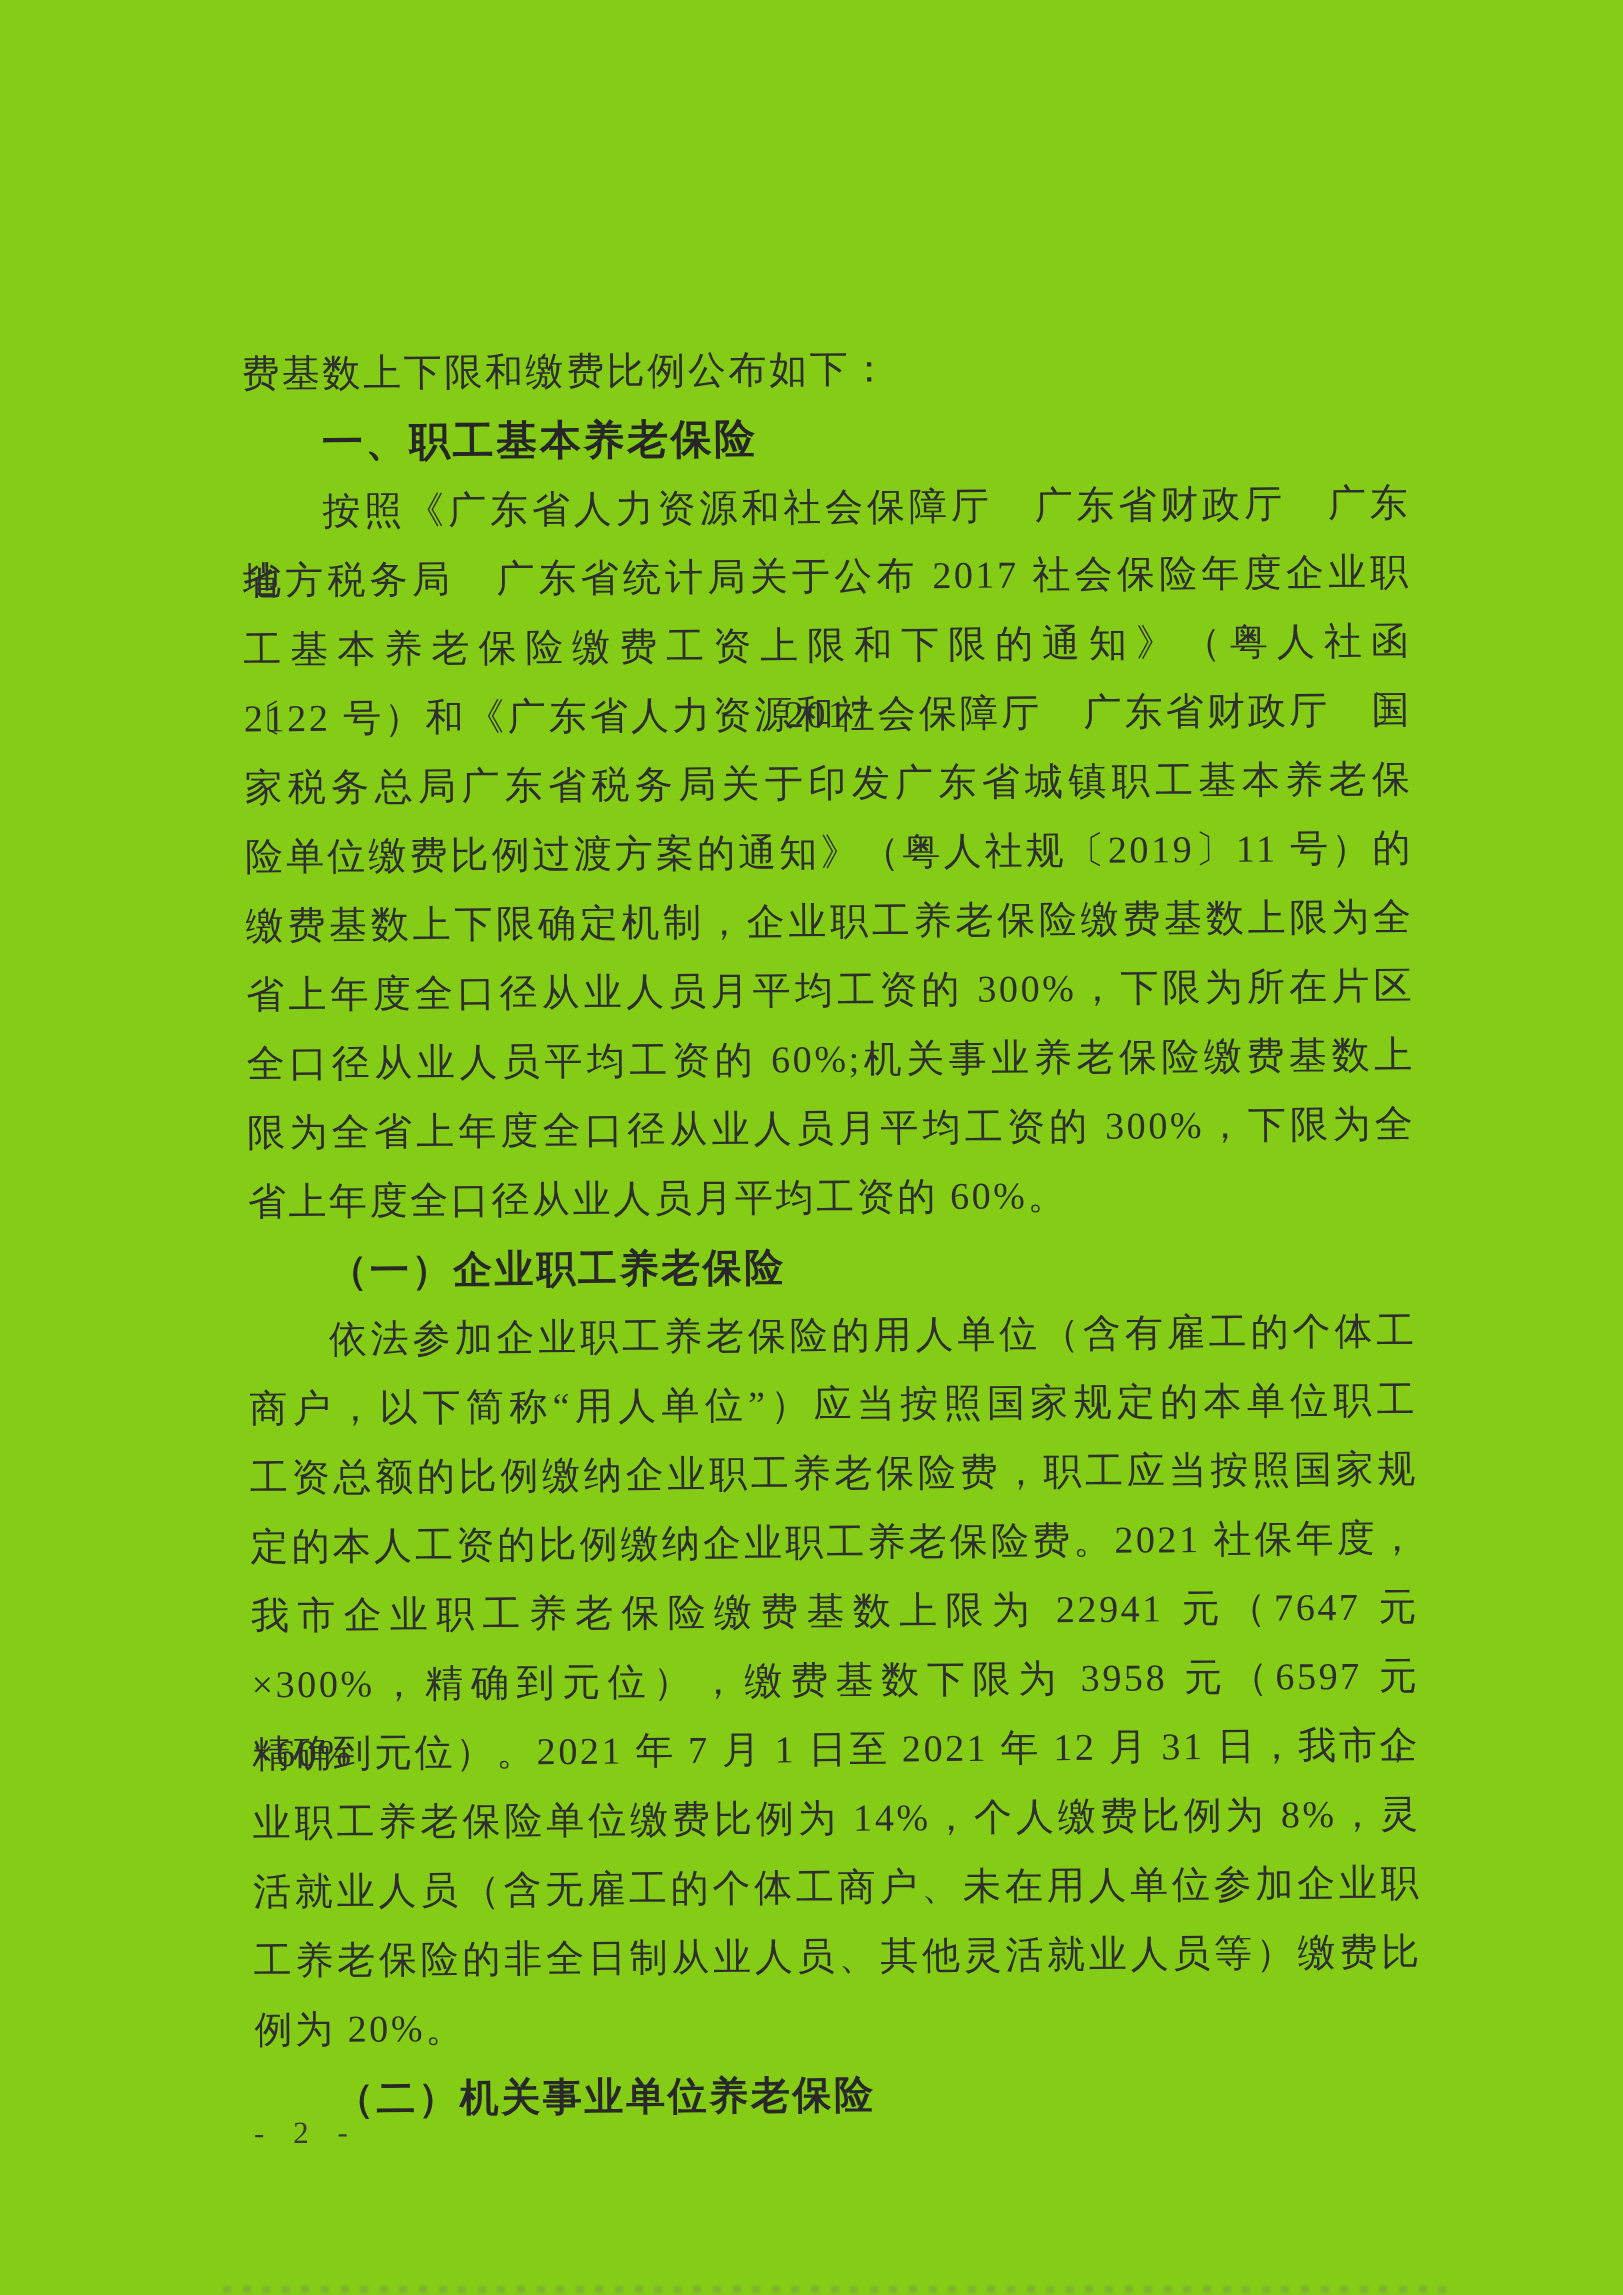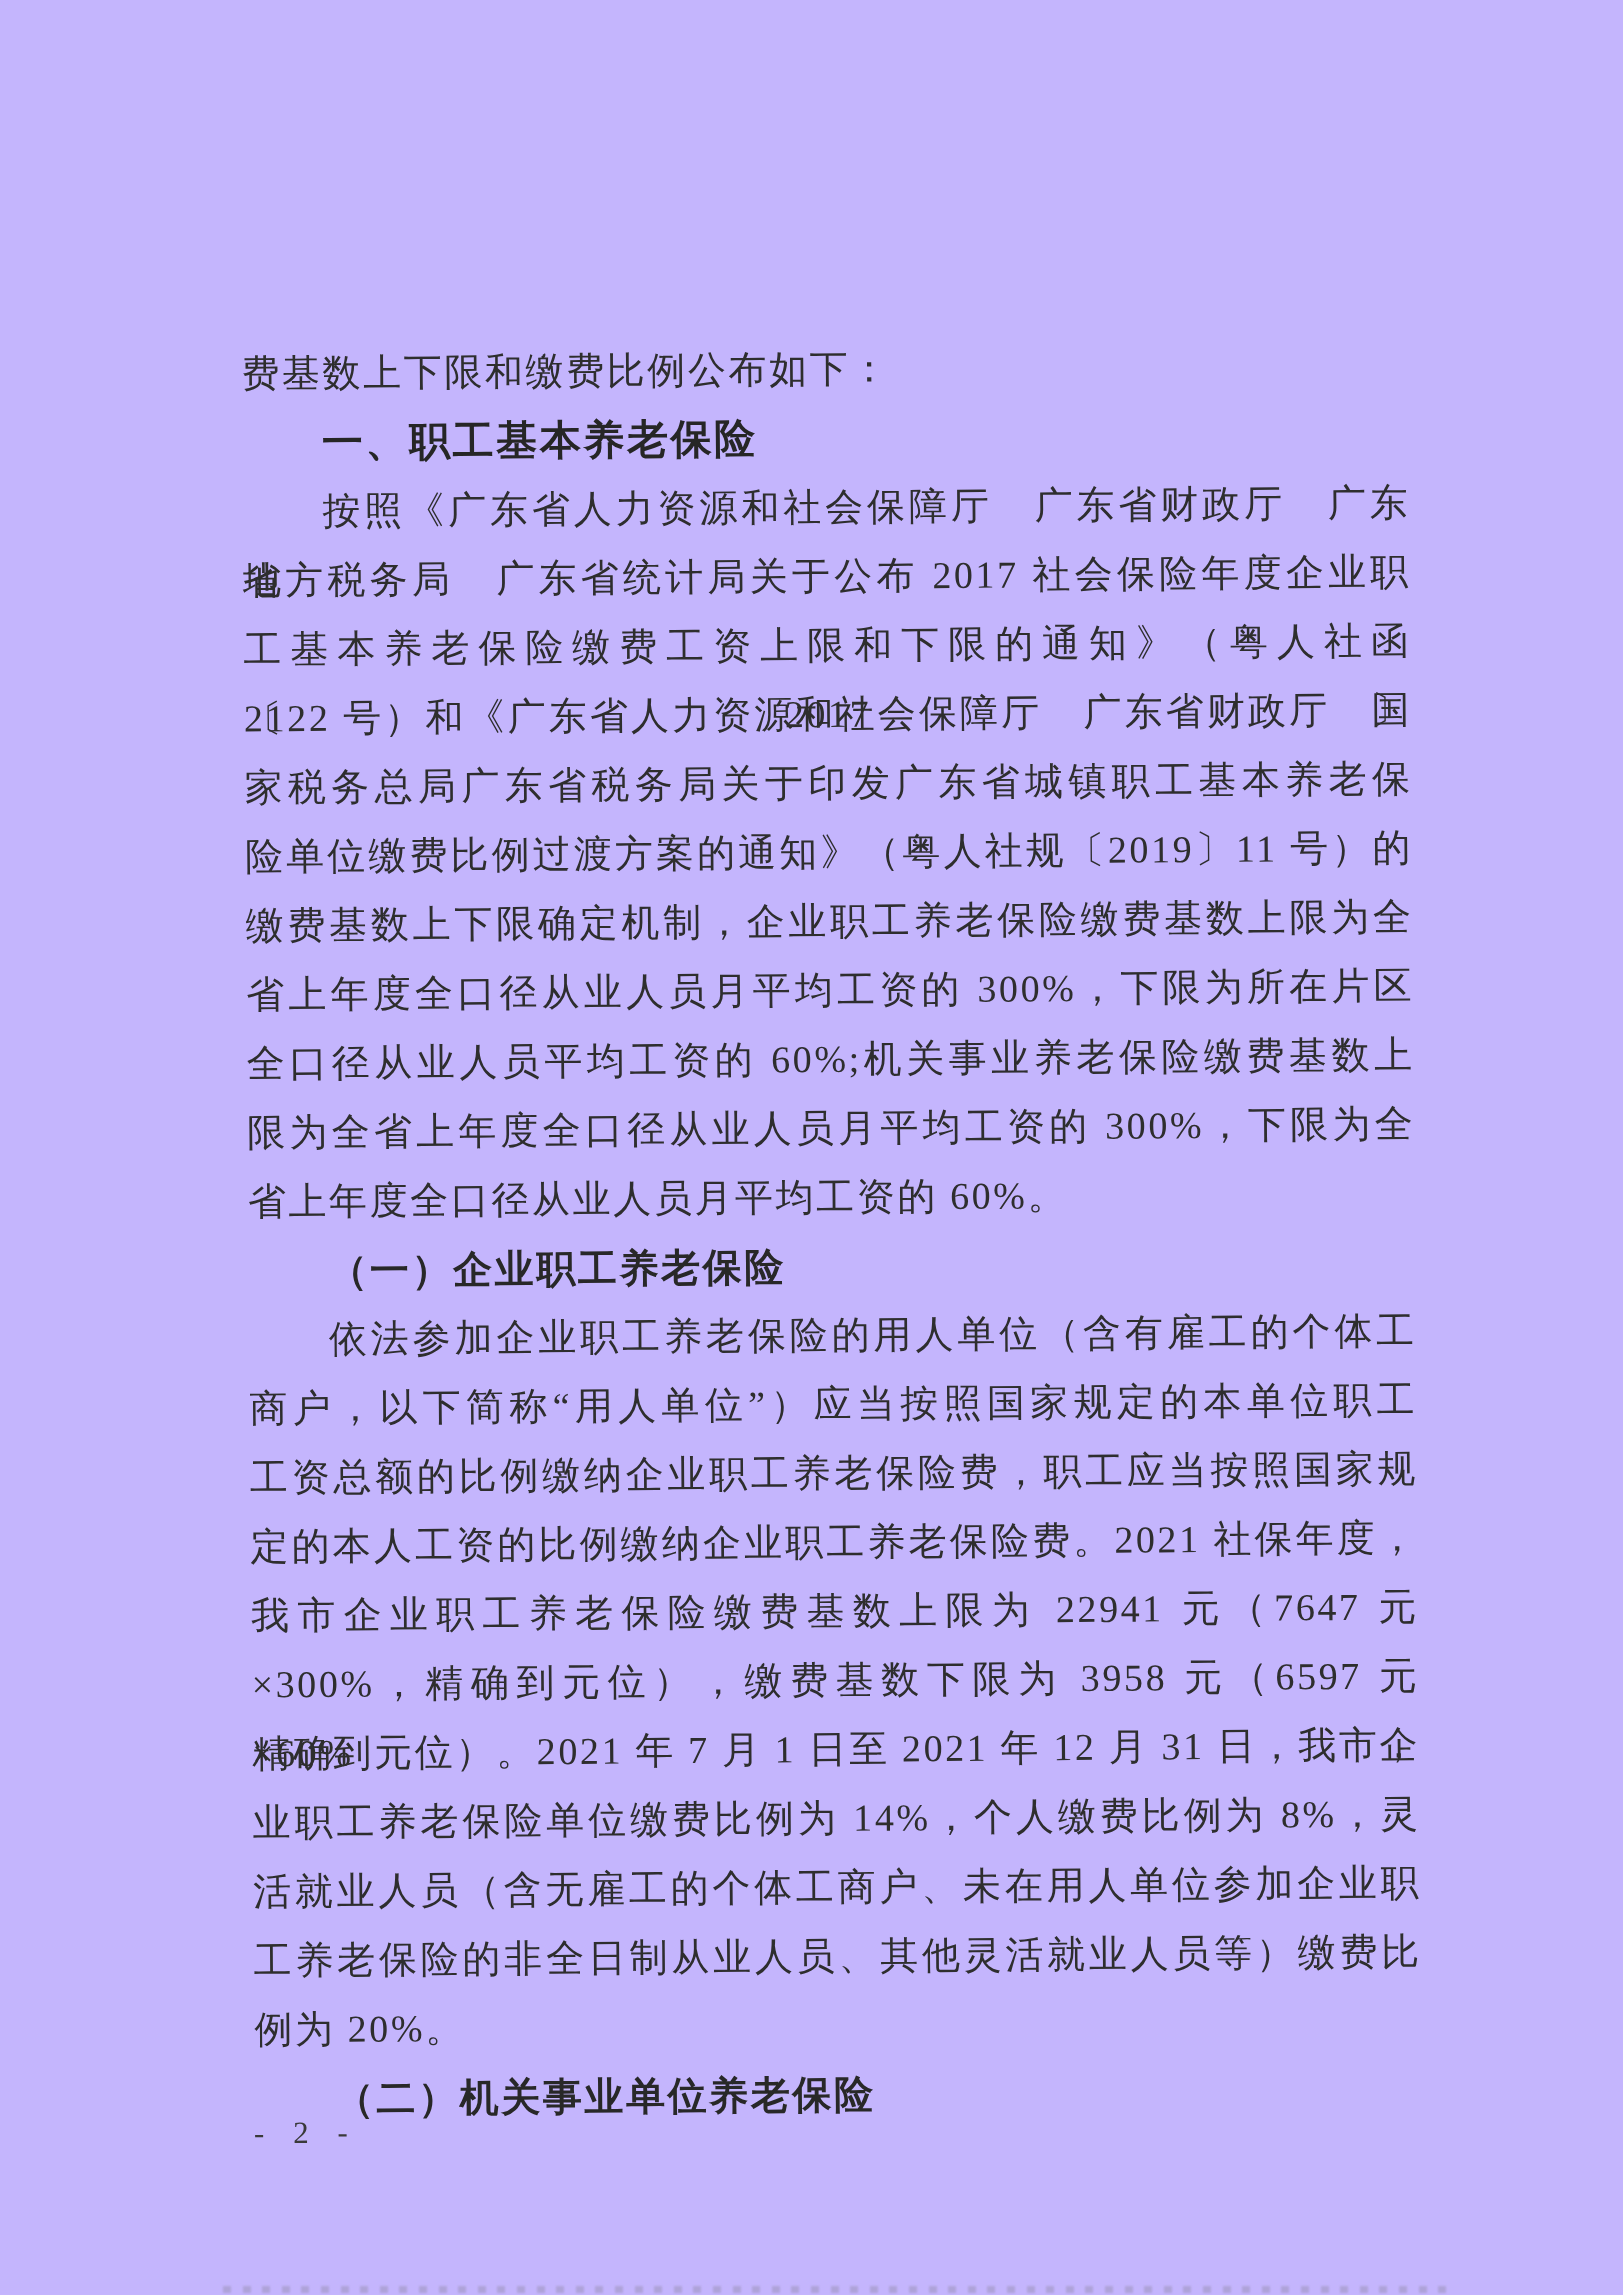--- a/index.html
+++ b/index.html
@@ -4,21 +4,21 @@
 <style>
   html, body {
     margin: 0;
     padding: 0;
     background: #ffffff;
   }
   .page {
     position: relative;
     width: 1623px;
     height: 2295px;
-    background: #c4b5fd;
+    background: #84cc16;
     overflow: hidden;
     font-family: "Liberation Serif", serif;
   }
   
   .scan-block {
     position: absolute;
     left: 241px;
     top: 335px;
     width: 1168px;
     transform: rotate(-0.45deg);

